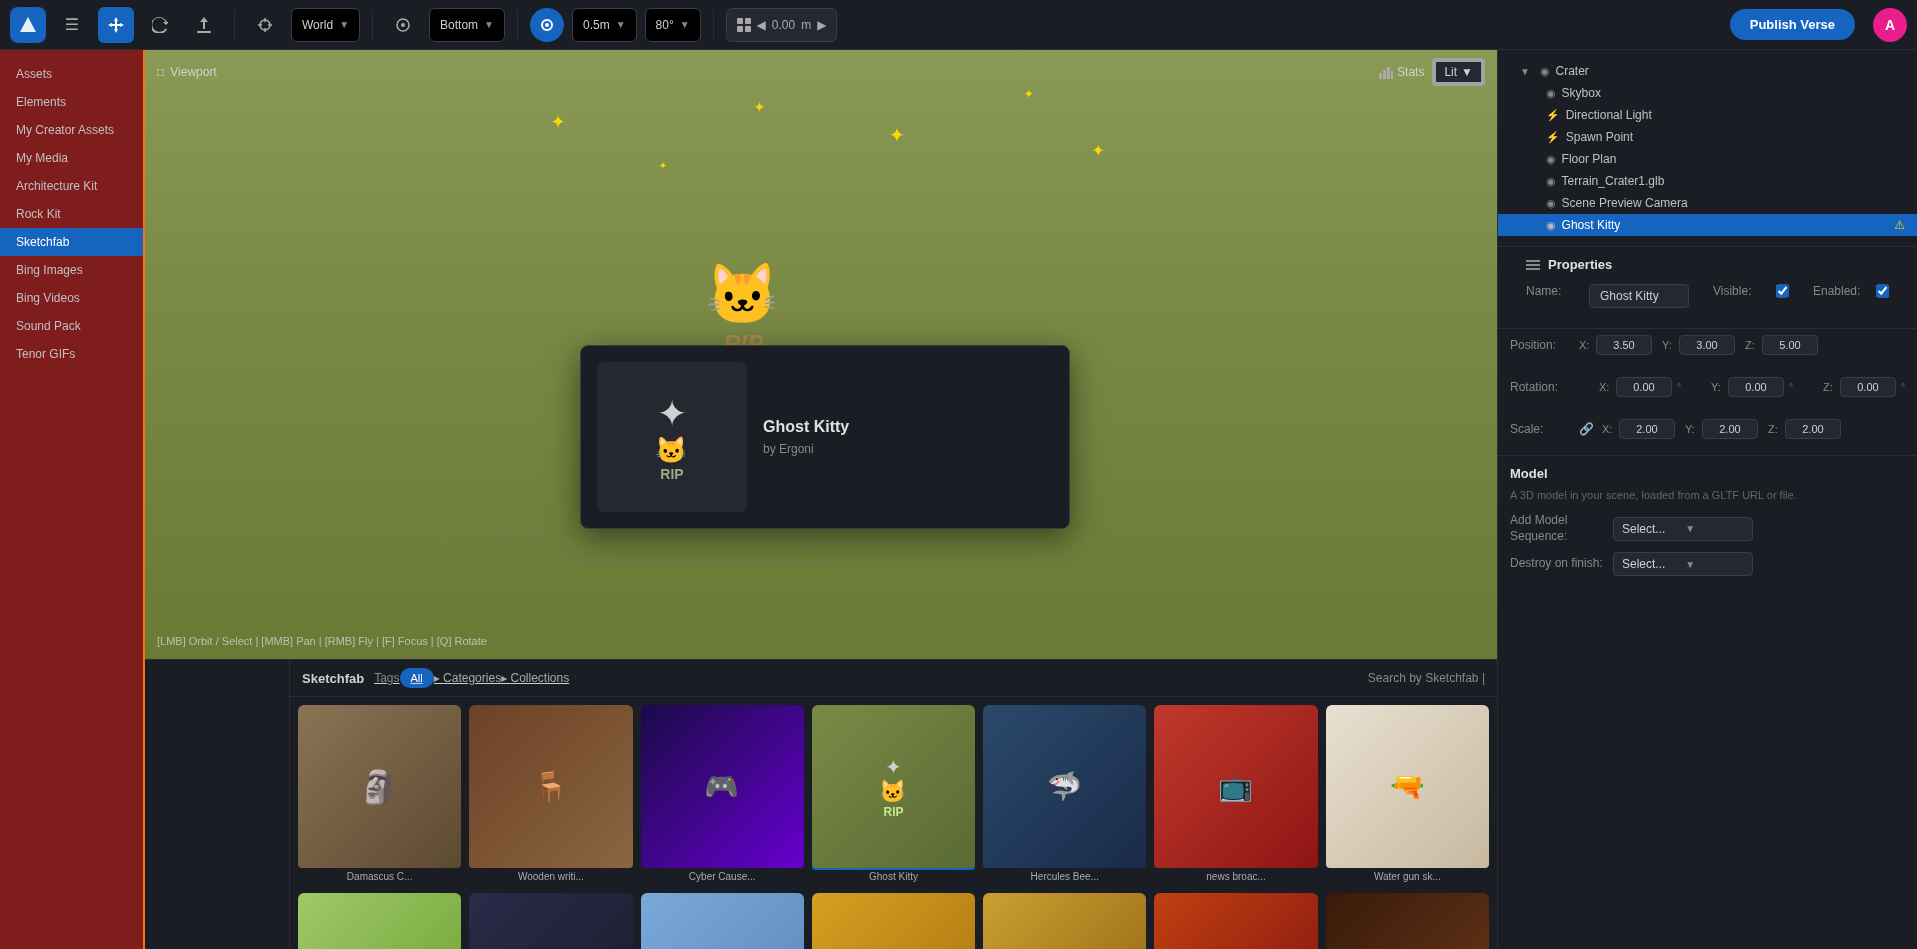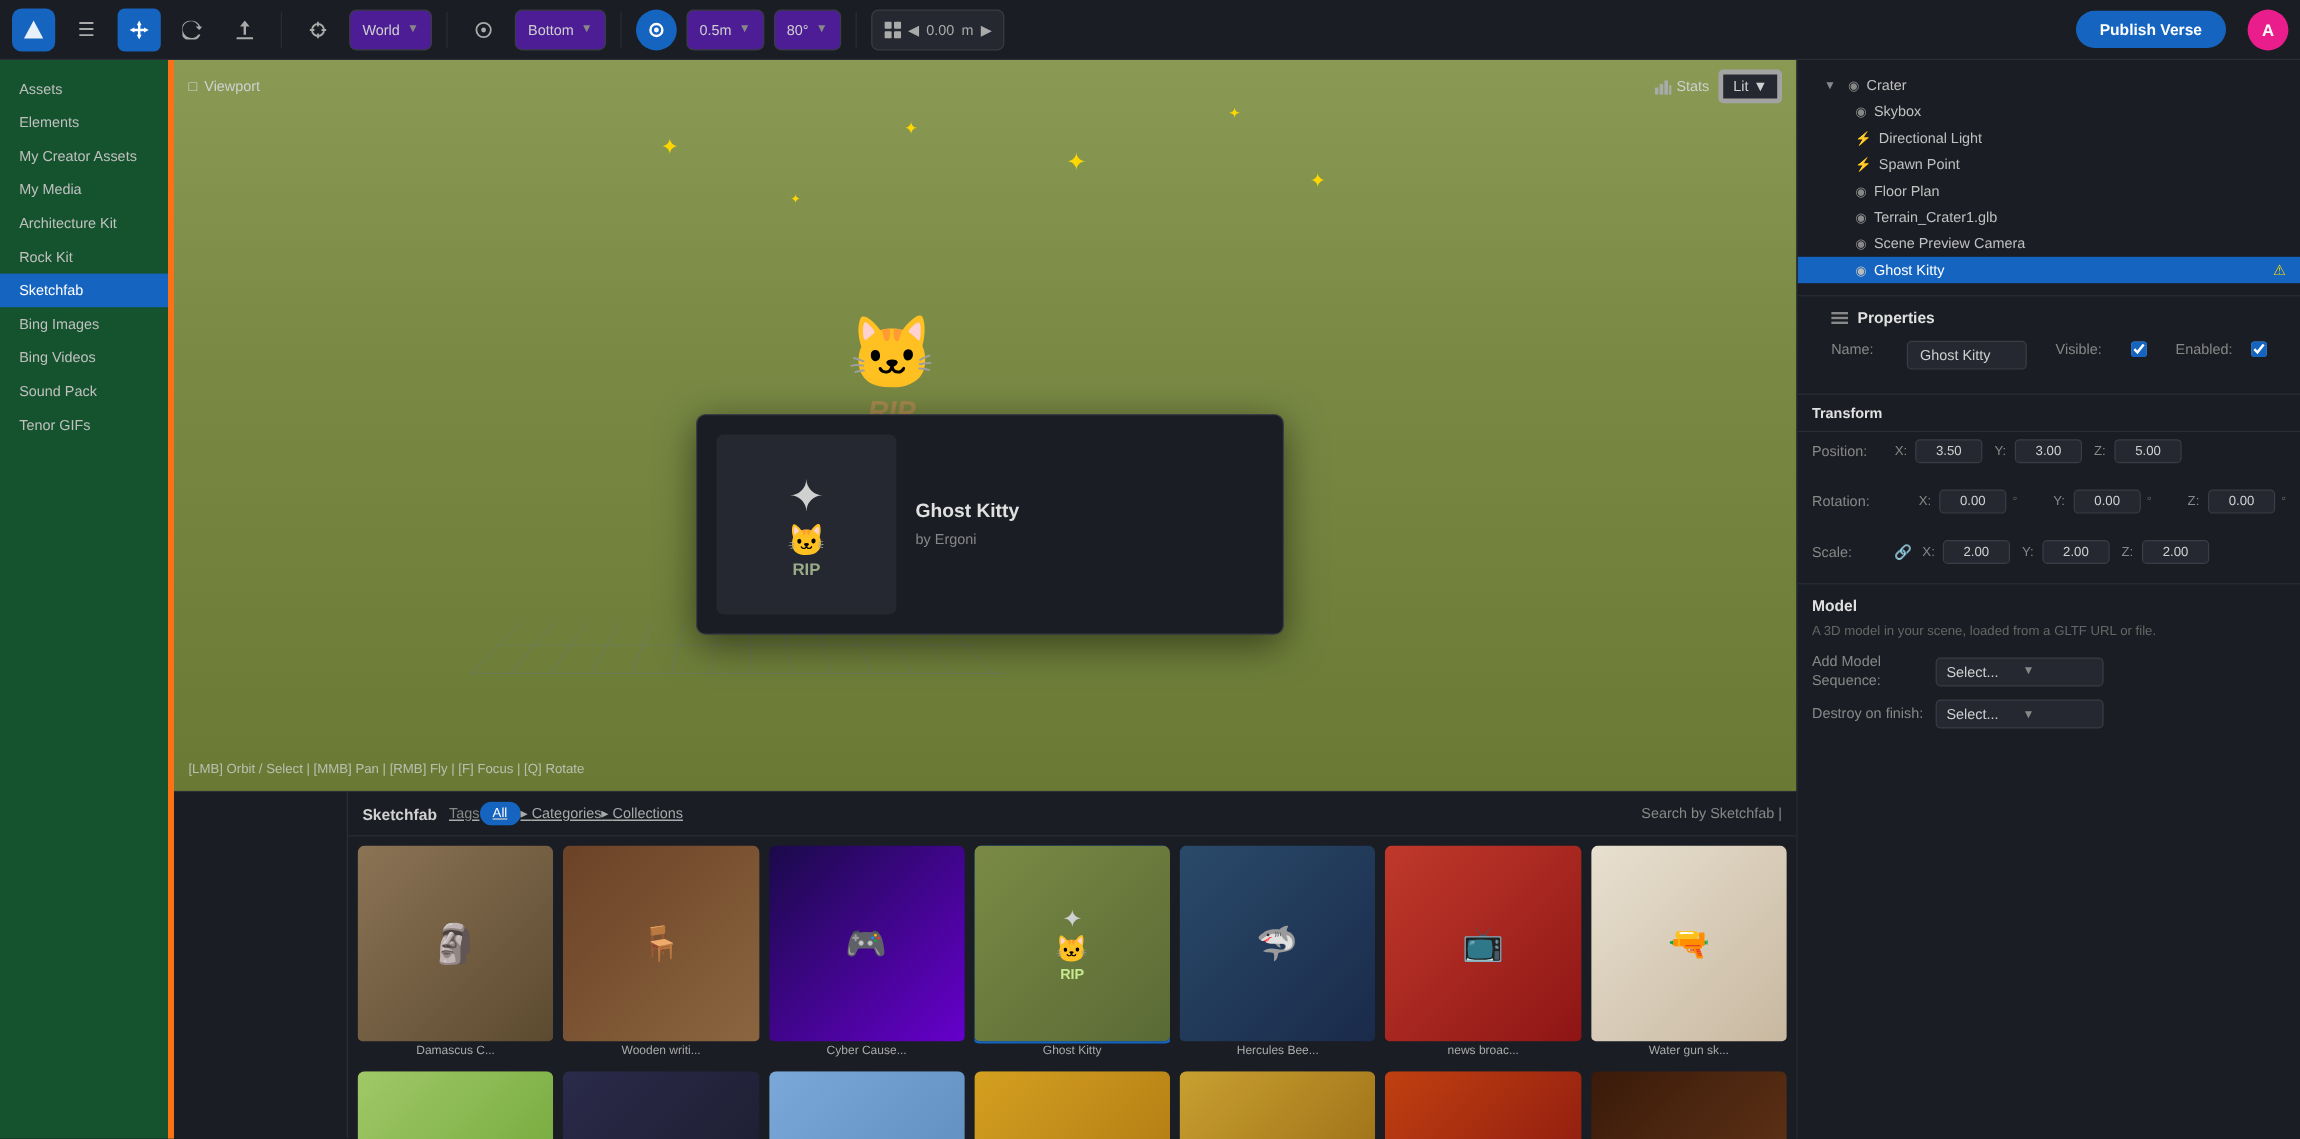--- a/index.html
+++ b/index.html
@@ -48,21 +48,21 @@
       background: #1565c0;
       color: #fff;
     }
     .topbar-divider {
       width: 1px; height: 30px;
       background: #2a2d35;
       margin: 0 4px;
     }
     .topbar-dropdown {
       display: flex; align-items: center;
-      background: #4c1d95;
+      background: #000000;
       border: 1px solid #3a3d45;
       border-radius: 6px;
       padding: 4px 10px;
       gap: 6px;
       cursor: pointer;
       color: #d0d0d0;
       height: 34px;
     }
     .topbar-dropdown .arrow { color: #888; font-size: 10px; }
     .topbar-snap-btn {
@@ -110,22 +110,22 @@
 
     
     .main-layout {
       display: flex;
       height: calc(949px - 50px);
     }
 
     
     .left-sidebar {
       width: 145px;
-      background: #14532d;
-      border-right: 5px solid #f97316;
+      background: #7f1d1d;
+      border-right: 2px solid #f97316;
       display: flex;
       flex-direction: column;
       padding: 10px 0;
       flex-shrink: 0;
     }
     .sidebar-item {
       padding: 7px 16px;
       cursor: pointer;
       color: #c0c0c0;
       font-size: 12px;
@@ -910,21 +910,20 @@
         <span class="prop-label">Name:</span>
         <div class="prop-name-value">Ghost Kitty</div>
         <span class="prop-label" style="margin-left:16px;">Visible:</span>
         <input type="checkbox" class="prop-checkbox" checked="" style="">
         <span class="prop-label" style="margin-left:16px;">Enabled:</span>
         <input type="checkbox" class="prop-checkbox" checked="" style="">
       </div>
     </div>
 
     <div style="border-top:1px solid #2a2d35;border-bottom:1px solid #2a2d35;">
-      <div class="transform-header">Transform</div>
 
       <div class="prop-xyz-row" style="padding:6px 12px;">
         <span class="prop-xyz-label">Position:</span>
         <div class="coord-group">
           <span class="coord-label">X:</span>
           <input class="coord-input" type="text" value="3.50" style="">
         </div>
         <div class="coord-group" style="margin-left:6px;">
           <span class="coord-label">Y:</span>
           <input class="coord-input" type="text" value="3.00" style="">

